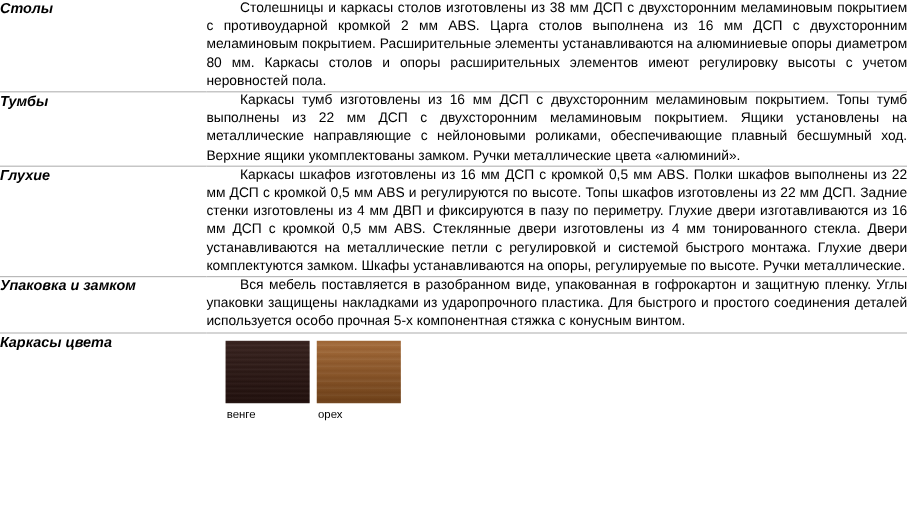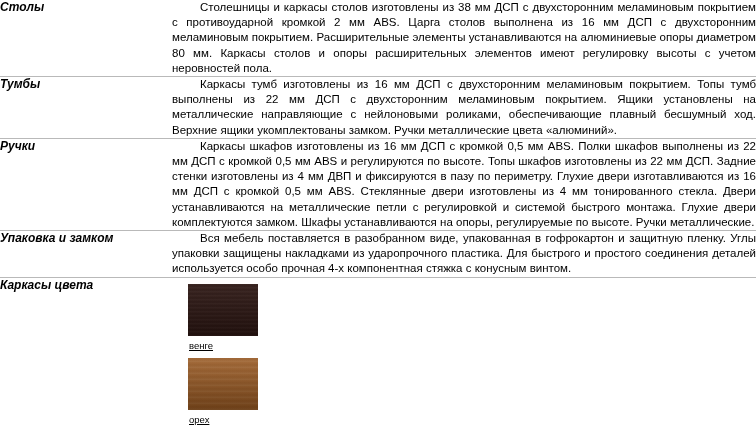--- a/index.html
+++ b/index.html
@@ -65,25 +65,24 @@
   }
   .rule-row td {
     padding: 0;
   }
   .rule-left {
     width: 172px;
   }
   
   .colors-wrap {
     display: flex;
-    flex-direction: column;
+    flex-direction: row;
     gap: 6px;
     padding-top: 6px;
     padding-left: 16px;
-    text-decoration: underline;
   }
   .swatch-block {
     display: flex;
     flex-direction: column;
     align-items: flex-start;
     width: 70px;
   }
   .swatch {
     width: 70px;
     height: 52px;
@@ -147,41 +146,41 @@
         <td class="rule-left">
             <div class="rule"></div>
           </td>
         <td>
             <div class="rule"></div>
           </td>
       </tr>
 
       <tr>
         <td class="label-cell">
-          <div class="label-text">Ручки</div>
+          <div class="label-text">Глухие</div>
         </td>
         <td class="body-cell">
           <div class="body-text">Каркасы шкафов изготовлены из 16 мм ДСП с кромкой 0,5 мм ABS. Полки шкафов выполнены из 22 мм ДСП с кромкой 0,5 мм ABS и регулируются по высоте. Топы шкафов изготовлены из 22 мм ДСП. Задние стенки изготовлены из 4 мм ДВП и фиксируются в пазу по периметру. Глухие двери изготавливаются из 16 мм ДСП с кромкой 0,5 мм ABS. Стеклянные двери изготовлены из 4 мм тонированного стекла. Двери устанавливаются на металлические петли с регулировкой и системой быстрого монтажа. Глухие двери комплектуются замком. Шкафы устанавливаются на опоры, регулируемые по высоте. Ручки металлические.</div>
         </td>
       </tr>
       <tr class="rule-row">
         <td class="rule-left">
             <div class="rule"></div>
           </td>
         <td>
             <div class="rule"></div>
           </td>
       </tr>
 
       <tr>
         <td class="label-cell">
           <div class="label-text">Упаковка и замком</div>
         </td>
         <td class="body-cell">
-          <div class="body-text">Вся мебель поставляется в разобранном виде, упакованная в гофрокартон и защитную пленку. Углы упаковки защищены накладками из ударопрочного пластика. Для быстрого и простого соединения деталей используется особо прочная 4-х компонентная стяжка с конусным винтом.</div>
+          <div class="body-text">Вся мебель поставляется в разобранном виде, упакованная в гофрокартон и защитную пленку. Углы упаковки защищены накладками из ударопрочного пластика. Для быстрого и простого соединения деталей используется особо прочная 5-х компонентная стяжка с конусным винтом.</div>
         </td>
       </tr>
       <tr class="rule-row">
         <td class="rule-left">
             <div class="rule"></div>
           </td>
         <td>
             <div class="rule"></div>
           </td>
       </tr>

